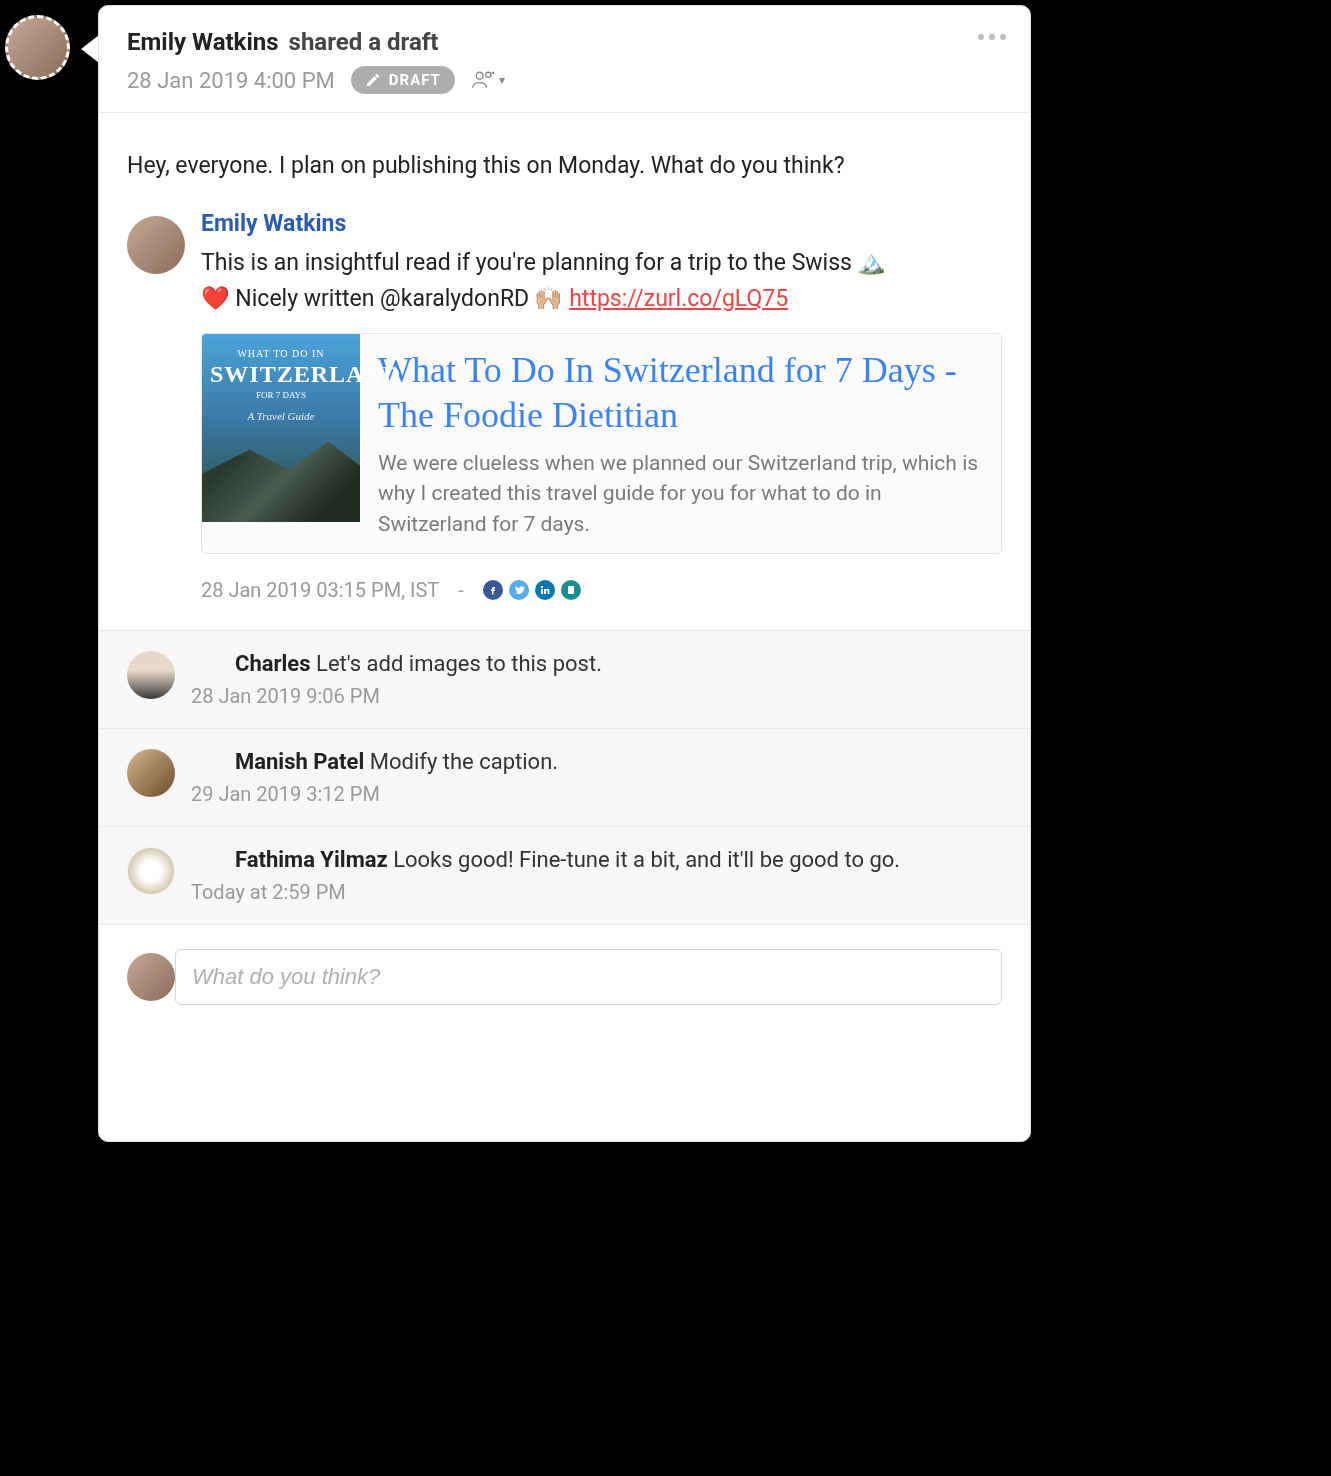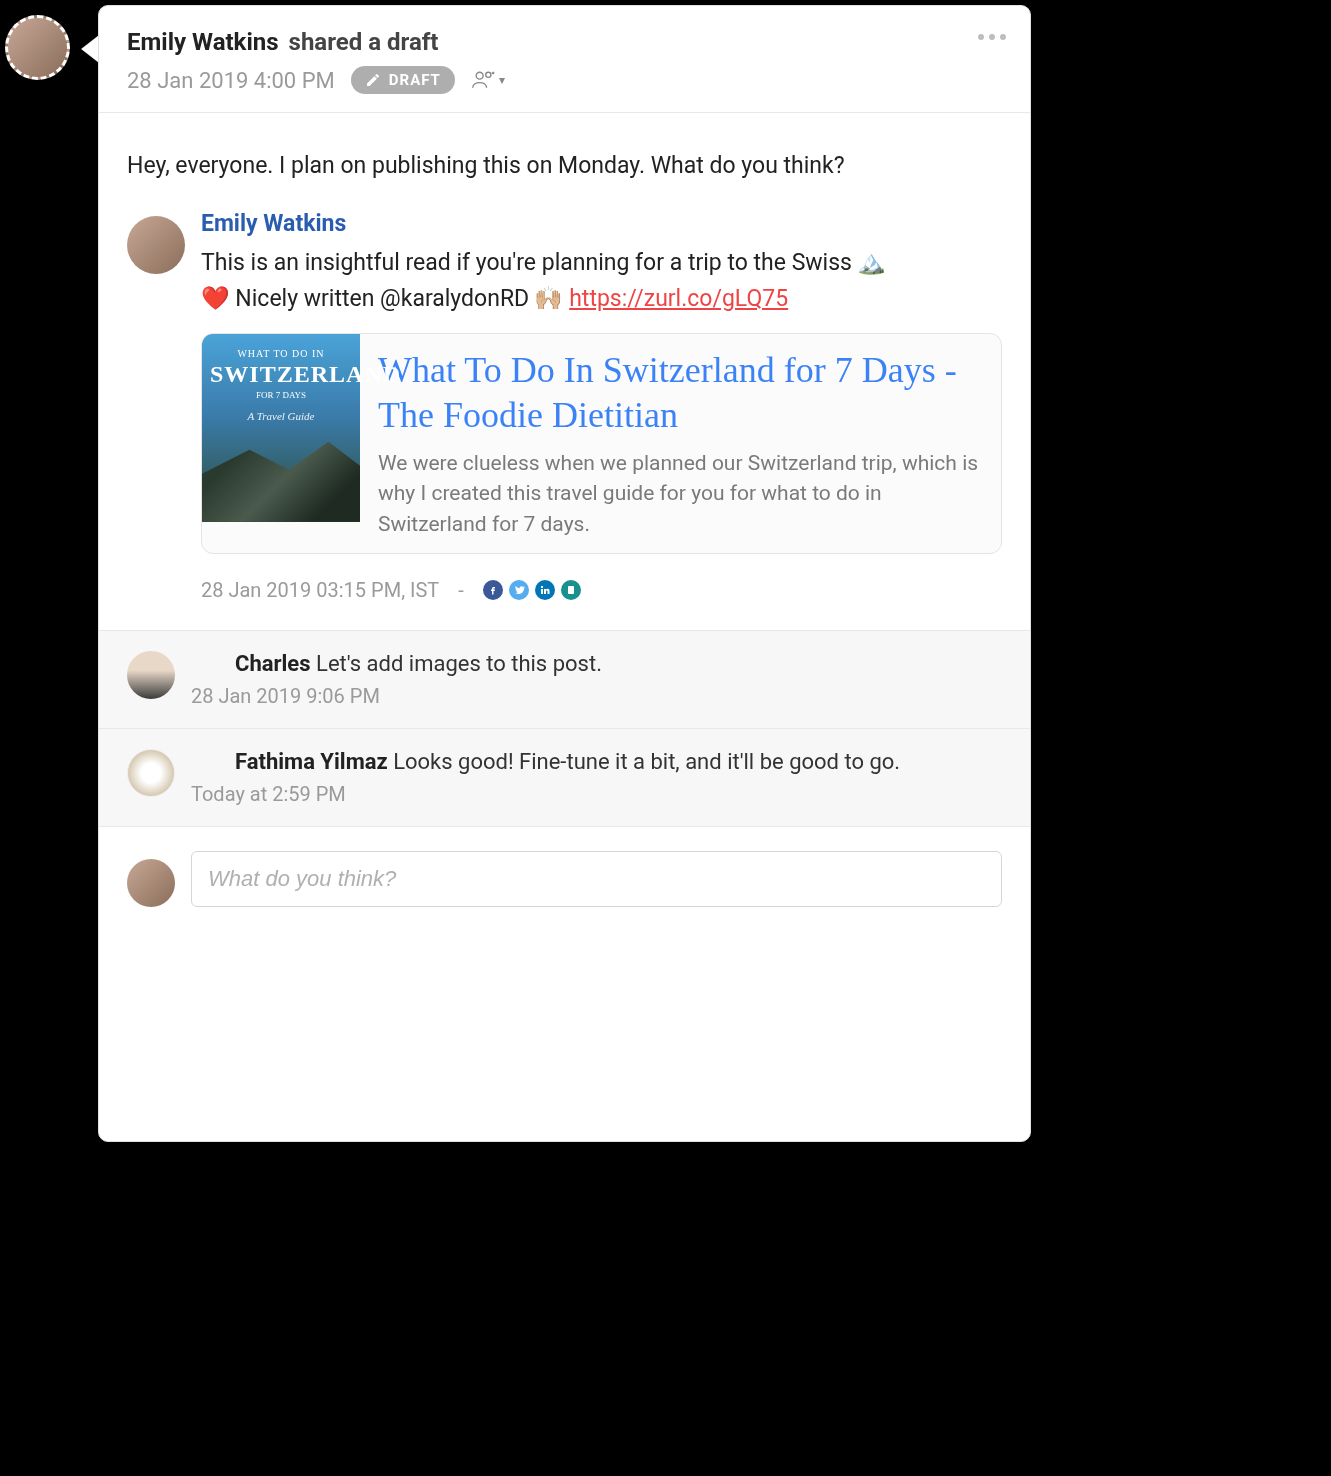--- a/index.html
+++ b/index.html
@@ -113,21 +113,21 @@
     flex-shrink: 0;
     margin-top: 6px;
   }
   .draft-right { flex: 1; }
   .draft-author { color:#2a5db0; font-size:23px; font-weight:700; }
   .draft-text { font-size:23px; color:#222; margin-top:8px; line-height:1.55; }
   .draft-text .link { color:#ef4444; }
   .link-card {
     margin-top: 16px;
     border: 1px solid #e4e4e4;
-    border-radius: 12px;
+    border-radius: 5px;
     display: flex;
     background:#fbfbfb;
     overflow:hidden;
   }
   .link-thumb {
     width: 158px; height: 188px;
     background: linear-gradient(180deg,#4aa3d8 0%, #3a7aa8 45%, #2d4a35 100%);
     color:#fff;
     text-align:center;
     padding: 14px 8px;
@@ -178,24 +178,23 @@
   .av-manish { background: linear-gradient(135deg,#d8b890,#6a4a2a); }
   .av-fathima { background: radial-gradient(circle,#fff 30%, #b8a078 100%); border: 1px solid #eee; }
   .av-emily-sm { background: linear-gradient(135deg,#c7a896,#8a6d5a); }
   .c-body { flex:1; }
   .c-top { font-size:22px;margin-left:44px; }
   .c-name { font-weight:700; color:#222; }
   .c-text { color:#333; }
   .c-time { font-size:20px; color:#9a9a9a; margin-top:8px; }
   .compose-row {
     display:flex;
-    gap:16px;
     padding: 24px 28px;
     border-top:1px solid #e8e8e8;
-    align-items:flex-end;
+    align-items:center;
   }
   .compose-input {
     flex:1;
     border:1px solid #d6d6d6;
     border-radius:6px;
     padding: 14px 16px;
     font-size:22px;
     color:#333;
     font-style:italic;
   }
@@ -301,20 +300,30 @@
     <div class="c-avatar av-charles"></div>
     <div class="c-body">
       <div class="c-top">
         <span class="c-name">Charles</span>
         <span class="c-text">  Let's add images to this post.</span>
       </div>
       <div class="c-time">28 Jan 2019 9:06 PM</div>
     </div>
         </div>
         <div class="comment">
+    <div class="c-avatar av-manish"></div>
+    <div class="c-body">
+      <div class="c-top">
+        <span class="c-name">Manish Patel</span>
+        <span class="c-text">  Modify the caption.</span>
+      </div>
+      <div class="c-time">29 Jan 2019 3:12 PM</div>
+    </div>
+        </div>
+        <div class="comment">
     <div class="c-avatar av-fathima"></div>
     <div class="c-body">
       <div class="c-top">
         <span class="c-name">Fathima Yilmaz</span>
         <span class="c-text">  Looks good! Fine-tune it a bit, and it'll be good to go.</span>
       </div>
       <div class="c-time">Today at 2:59 PM</div>
     </div>
         </div>
       </div>

